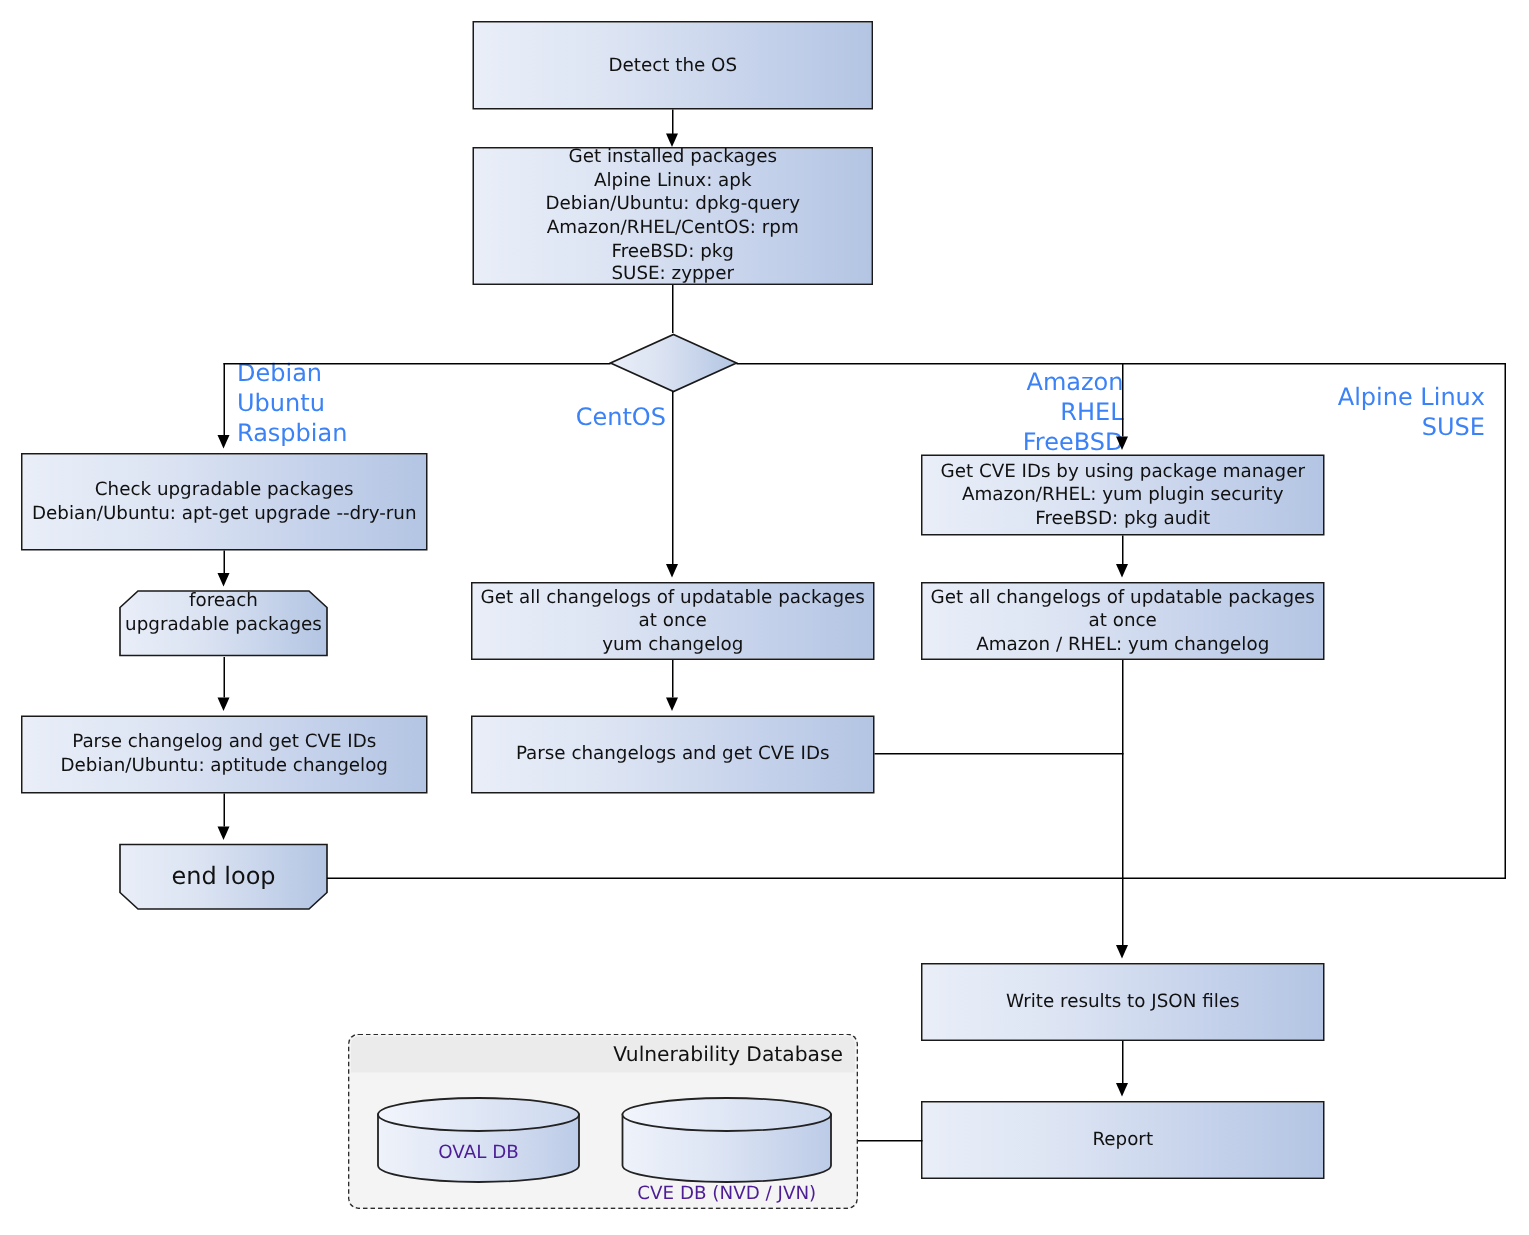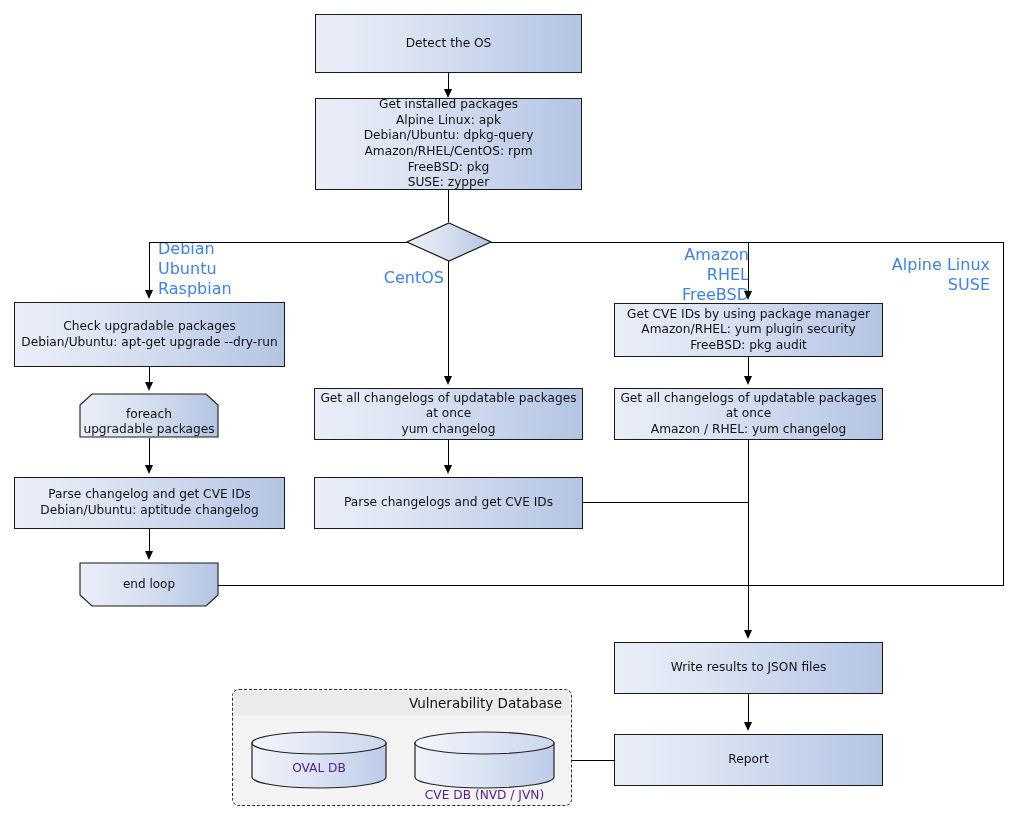--- a/index.html
+++ b/index.html
@@ -140,21 +140,21 @@
     <svg width="140" height="45" viewBox="0 0 140 45" style="position:absolute;left:0;top:0;">
       <defs>
         <linearGradient id="gradLoopA" x1="0" y1="0" x2="1" y2="0">
           <stop offset="0%" stop-color="#e9eef8"></stop>
           <stop offset="40%" stop-color="#dbe3f2"></stop>
           <stop offset="100%" stop-color="#b3c5e3"></stop>
         </linearGradient>
       </defs>
       <polygon points="13,1 127,1 139,12 139,44 1,44 1,12" fill="url(#gradLoopA)" stroke="#1a1a1a" stroke-width="1.1"></polygon>
     </svg>
-    <div style="position:absolute;left:0;top:0;width:140px;height:45px;display:flex;align-items:flex-end;justify-content:center;">
+    <div style="position:absolute;left:0;top:0;width:140px;height:45px;display:flex;align-items:flex-start;justify-content:center;">
       <span class="txt" style="font-size:12.2px;line-height:1.28;text-align:center;color:#111;white-space:pre-line;">foreach
 upgradable  packages</span>
     </div>
   </div>
 
   <div class="node" style="left:14px; top:477px; width:271px; height:52px;">
     <span class="txt">Parse changelog and get  CVE IDs
 Debian/Ubuntu: aptitude changelog</span>
   </div>
 
@@ -163,21 +163,21 @@
       <defs>
         <linearGradient id="gradLoopB" x1="0" y1="0" x2="1" y2="0">
           <stop offset="0%" stop-color="#e9eef8"></stop>
           <stop offset="40%" stop-color="#dbe3f2"></stop>
           <stop offset="100%" stop-color="#b3c5e3"></stop>
         </linearGradient>
       </defs>
       <polygon points="1,1 139,1 139,33 127,44 13,44 1,33" fill="url(#gradLoopB)" stroke="#1a1a1a" stroke-width="1.1"></polygon>
     </svg>
     <div style="position:absolute;left:0;top:0;width:140px;height:45px;display:flex;align-items:center;justify-content:center;">
-      <span class="txt" style="font-size:12px;line-height:1.28;text-align:center;color:#111;white-space:pre-line;">end loop</span>
+      <span class="txt" style="font-size:16px;line-height:1.28;text-align:center;color:#111;white-space:pre-line;">end loop</span>
     </div>
   </div>
 
   <div class="node" style="left:314px; top:388px; width:269px; height:52px;">
     <span class="txt">Get all changelogs of updatable packages at once
 yum changelog</span>
   </div>
 
   <div class="node" style="left:314px; top:477px; width:269px; height:52px;">
     <span class="txt">Parse changelogs and get CVE IDs</span>

